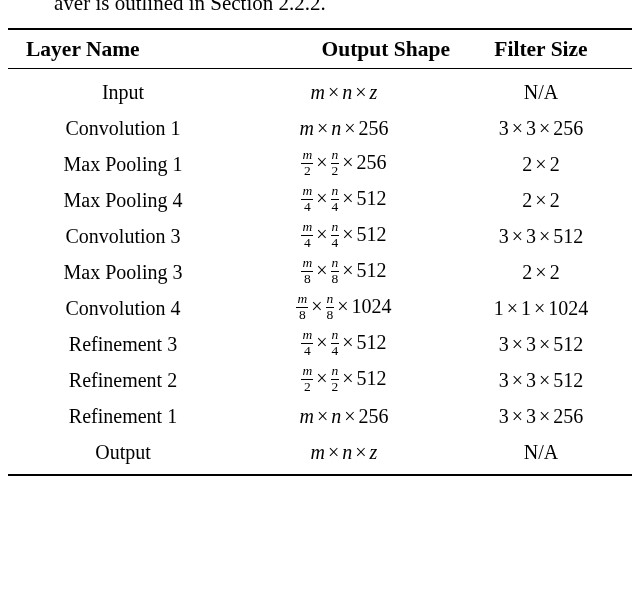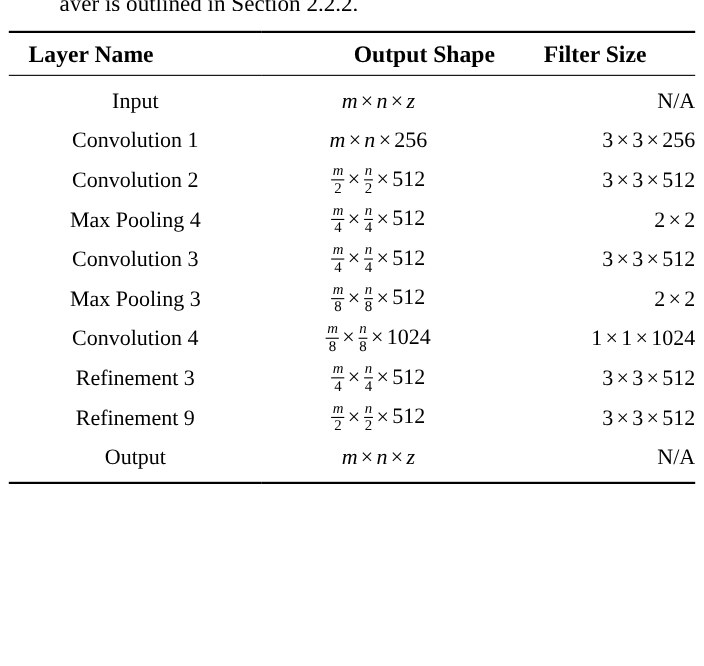--- a/index.html
+++ b/index.html
@@ -90,21 +90,21 @@
     font-size: 20px;
     line-height: 24px;
     height: 36px;
     vertical-align: middle;
   }
   tbody tr.first-body td { padding-top: 5px; }
   tbody tr.last-body td { padding-bottom: 4px; }
 
   td.col-name { text-align: center; padding-left: 18px; white-space: nowrap; }
   td.col-shape { text-align: center; white-space: nowrap; }
-  td.col-filter { text-align: right; white-space: nowrap; }
+  td.col-filter { text-align: center; white-space: nowrap; }
 
   
   .mi {
     font-family: "Liberation Serif", serif;
     font-style: italic;
   }
   .mn {
     font-family: "Liberation Serif", serif;
     font-style: normal;
   }
@@ -166,23 +166,23 @@
             <td class="col-name">Input</td>
             <td class="col-shape"><span class="mi">m</span><span class="times">×</span><span class="mi">n</span><span class="times">×</span><span class="mi">z</span></td>
             <td class="col-filter"><span class="mn">N/A</span></td>
           </tr>
           <tr>
             <td class="col-name">Convolution 1</td>
             <td class="col-shape"><span class="mi">m</span><span class="times">×</span><span class="mi">n</span><span class="times">×</span><span class="mn">256</span></td>
             <td class="col-filter"><span class="mn">3</span><span class="times">×</span><span class="mn">3</span><span class="times">×</span><span class="mn">256</span></td>
           </tr>
           <tr>
-            <td class="col-name">Convolution 2</td>
-            <td class="col-shape"><span class="frac"><span class="num">m</span><span class="den">2</span></span><span class="times">×</span><span class="frac"><span class="num">n</span><span class="den">2</span></span><span class="times">×</span><span class="mn">512</span></td>
-            <td class="col-filter"><span class="mn">3</span><span class="times">×</span><span class="mn">3</span><span class="times">×</span><span class="mn">512</span></td>
+            <td class="col-name">Max Pooling 1</td>
+            <td class="col-shape"><span class="frac"><span class="num">m</span><span class="den">2</span></span><span class="times">×</span><span class="frac"><span class="num">n</span><span class="den">2</span></span><span class="times">×</span><span class="mn">256</span></td>
+            <td class="col-filter"><span class="mn">2</span><span class="times">×</span><span class="mn">2</span></td>
           </tr>
           <tr>
             <td class="col-name">Max Pooling 4</td>
             <td class="col-shape"><span class="frac"><span class="num">m</span><span class="den">4</span></span><span class="times">×</span><span class="frac"><span class="num">n</span><span class="den">4</span></span><span class="times">×</span><span class="mn">512</span></td>
             <td class="col-filter"><span class="mn">2</span><span class="times">×</span><span class="mn">2</span></td>
           </tr>
           <tr>
             <td class="col-name">Convolution 3</td>
             <td class="col-shape"><span class="frac"><span class="num">m</span><span class="den">4</span></span><span class="times">×</span><span class="frac"><span class="num">n</span><span class="den">4</span></span><span class="times">×</span><span class="mn">512</span></td>
             <td class="col-filter"><span class="mn">3</span><span class="times">×</span><span class="mn">3</span><span class="times">×</span><span class="mn">512</span></td>
@@ -196,23 +196,28 @@
             <td class="col-name">Convolution 4</td>
             <td class="col-shape"><span class="frac"><span class="num">m</span><span class="den">8</span></span><span class="times">×</span><span class="frac"><span class="num">n</span><span class="den">8</span></span><span class="times">×</span><span class="mn">1024</span></td>
             <td class="col-filter"><span class="mn">1</span><span class="times">×</span><span class="mn">1</span><span class="times">×</span><span class="mn">1024</span></td>
           </tr>
           <tr>
             <td class="col-name">Refinement 3</td>
             <td class="col-shape"><span class="frac"><span class="num">m</span><span class="den">4</span></span><span class="times">×</span><span class="frac"><span class="num">n</span><span class="den">4</span></span><span class="times">×</span><span class="mn">512</span></td>
             <td class="col-filter"><span class="mn">3</span><span class="times">×</span><span class="mn">3</span><span class="times">×</span><span class="mn">512</span></td>
           </tr>
           <tr>
-            <td class="col-name">Refinement 9</td>
+            <td class="col-name">Refinement 2</td>
             <td class="col-shape"><span class="frac"><span class="num">m</span><span class="den">2</span></span><span class="times">×</span><span class="frac"><span class="num">n</span><span class="den">2</span></span><span class="times">×</span><span class="mn">512</span></td>
             <td class="col-filter"><span class="mn">3</span><span class="times">×</span><span class="mn">3</span><span class="times">×</span><span class="mn">512</span></td>
+          </tr>
+          <tr>
+            <td class="col-name">Refinement 1</td>
+            <td class="col-shape"><span class="mi">m</span><span class="times">×</span><span class="mi">n</span><span class="times">×</span><span class="mn">256</span></td>
+            <td class="col-filter"><span class="mn">3</span><span class="times">×</span><span class="mn">3</span><span class="times">×</span><span class="mn">256</span></td>
           </tr>
           <tr class="last-body">
             <td class="col-name">Output</td>
             <td class="col-shape"><span class="mi">m</span><span class="times">×</span><span class="mi">n</span><span class="times">×</span><span class="mi">z</span></td>
             <td class="col-filter"><span class="mn">N/A</span></td>
           </tr>
         </tbody>
       <tfoot>
         <tr class="rule-bot">
             <td colspan="3"></td>

